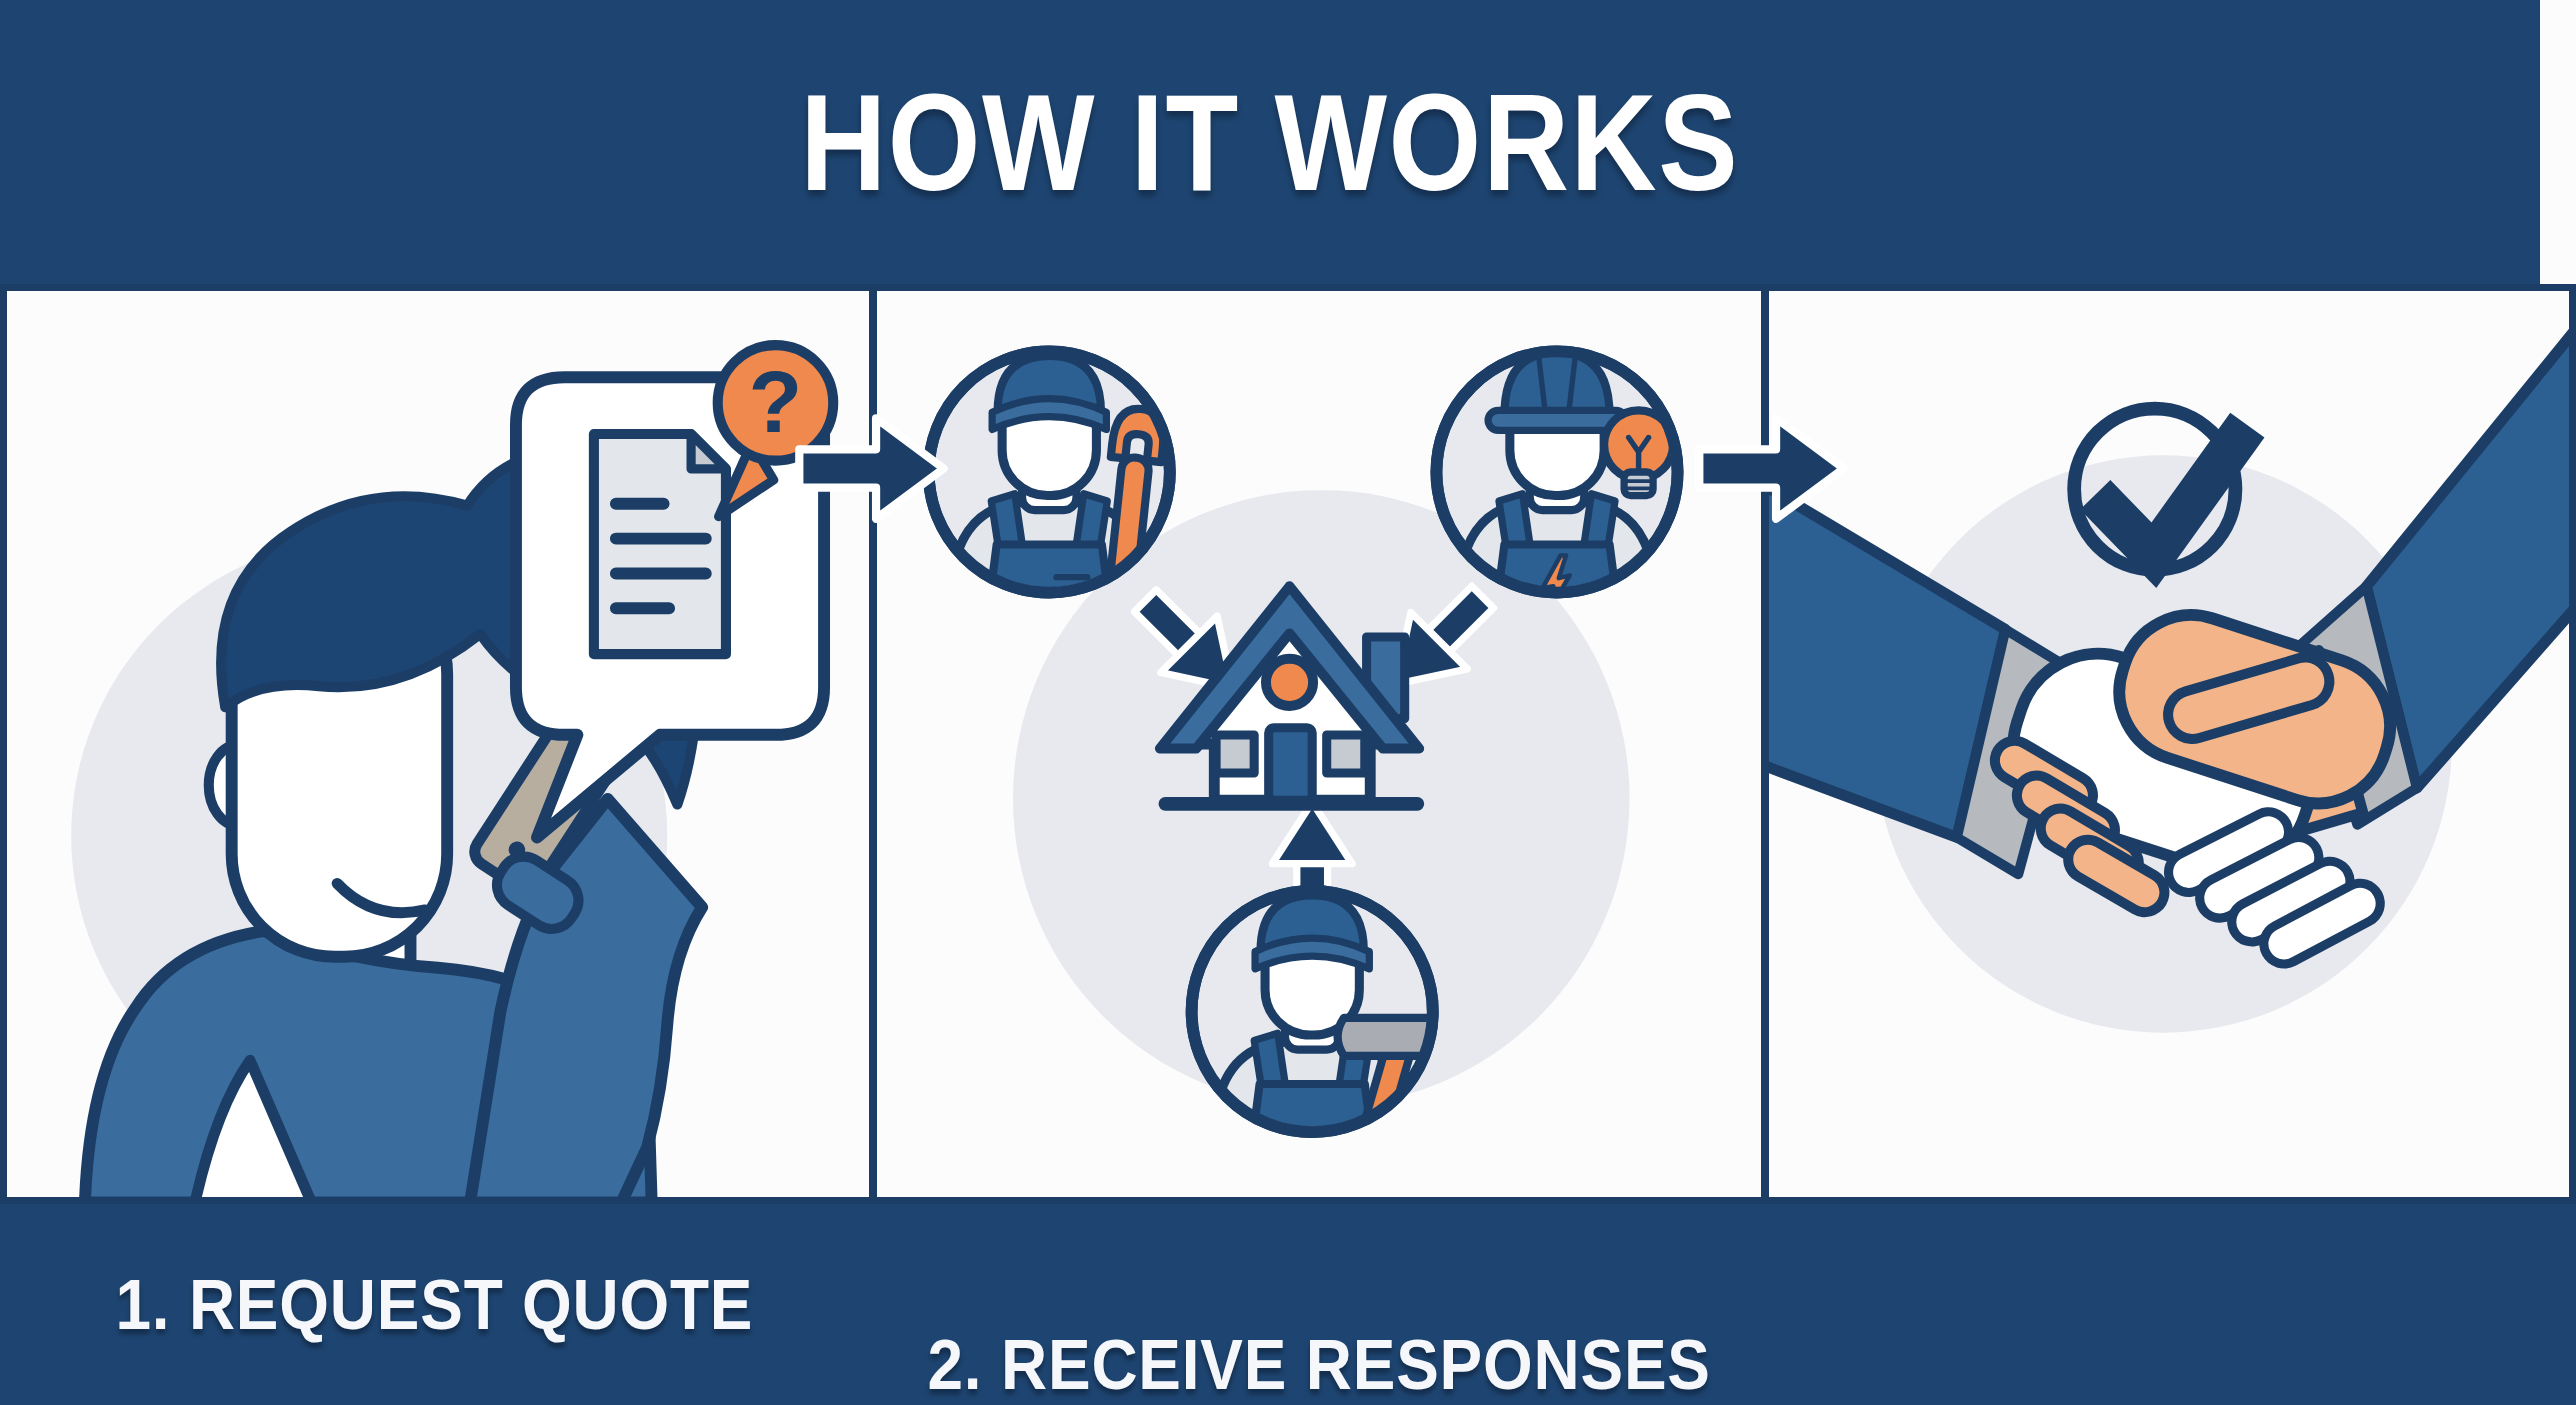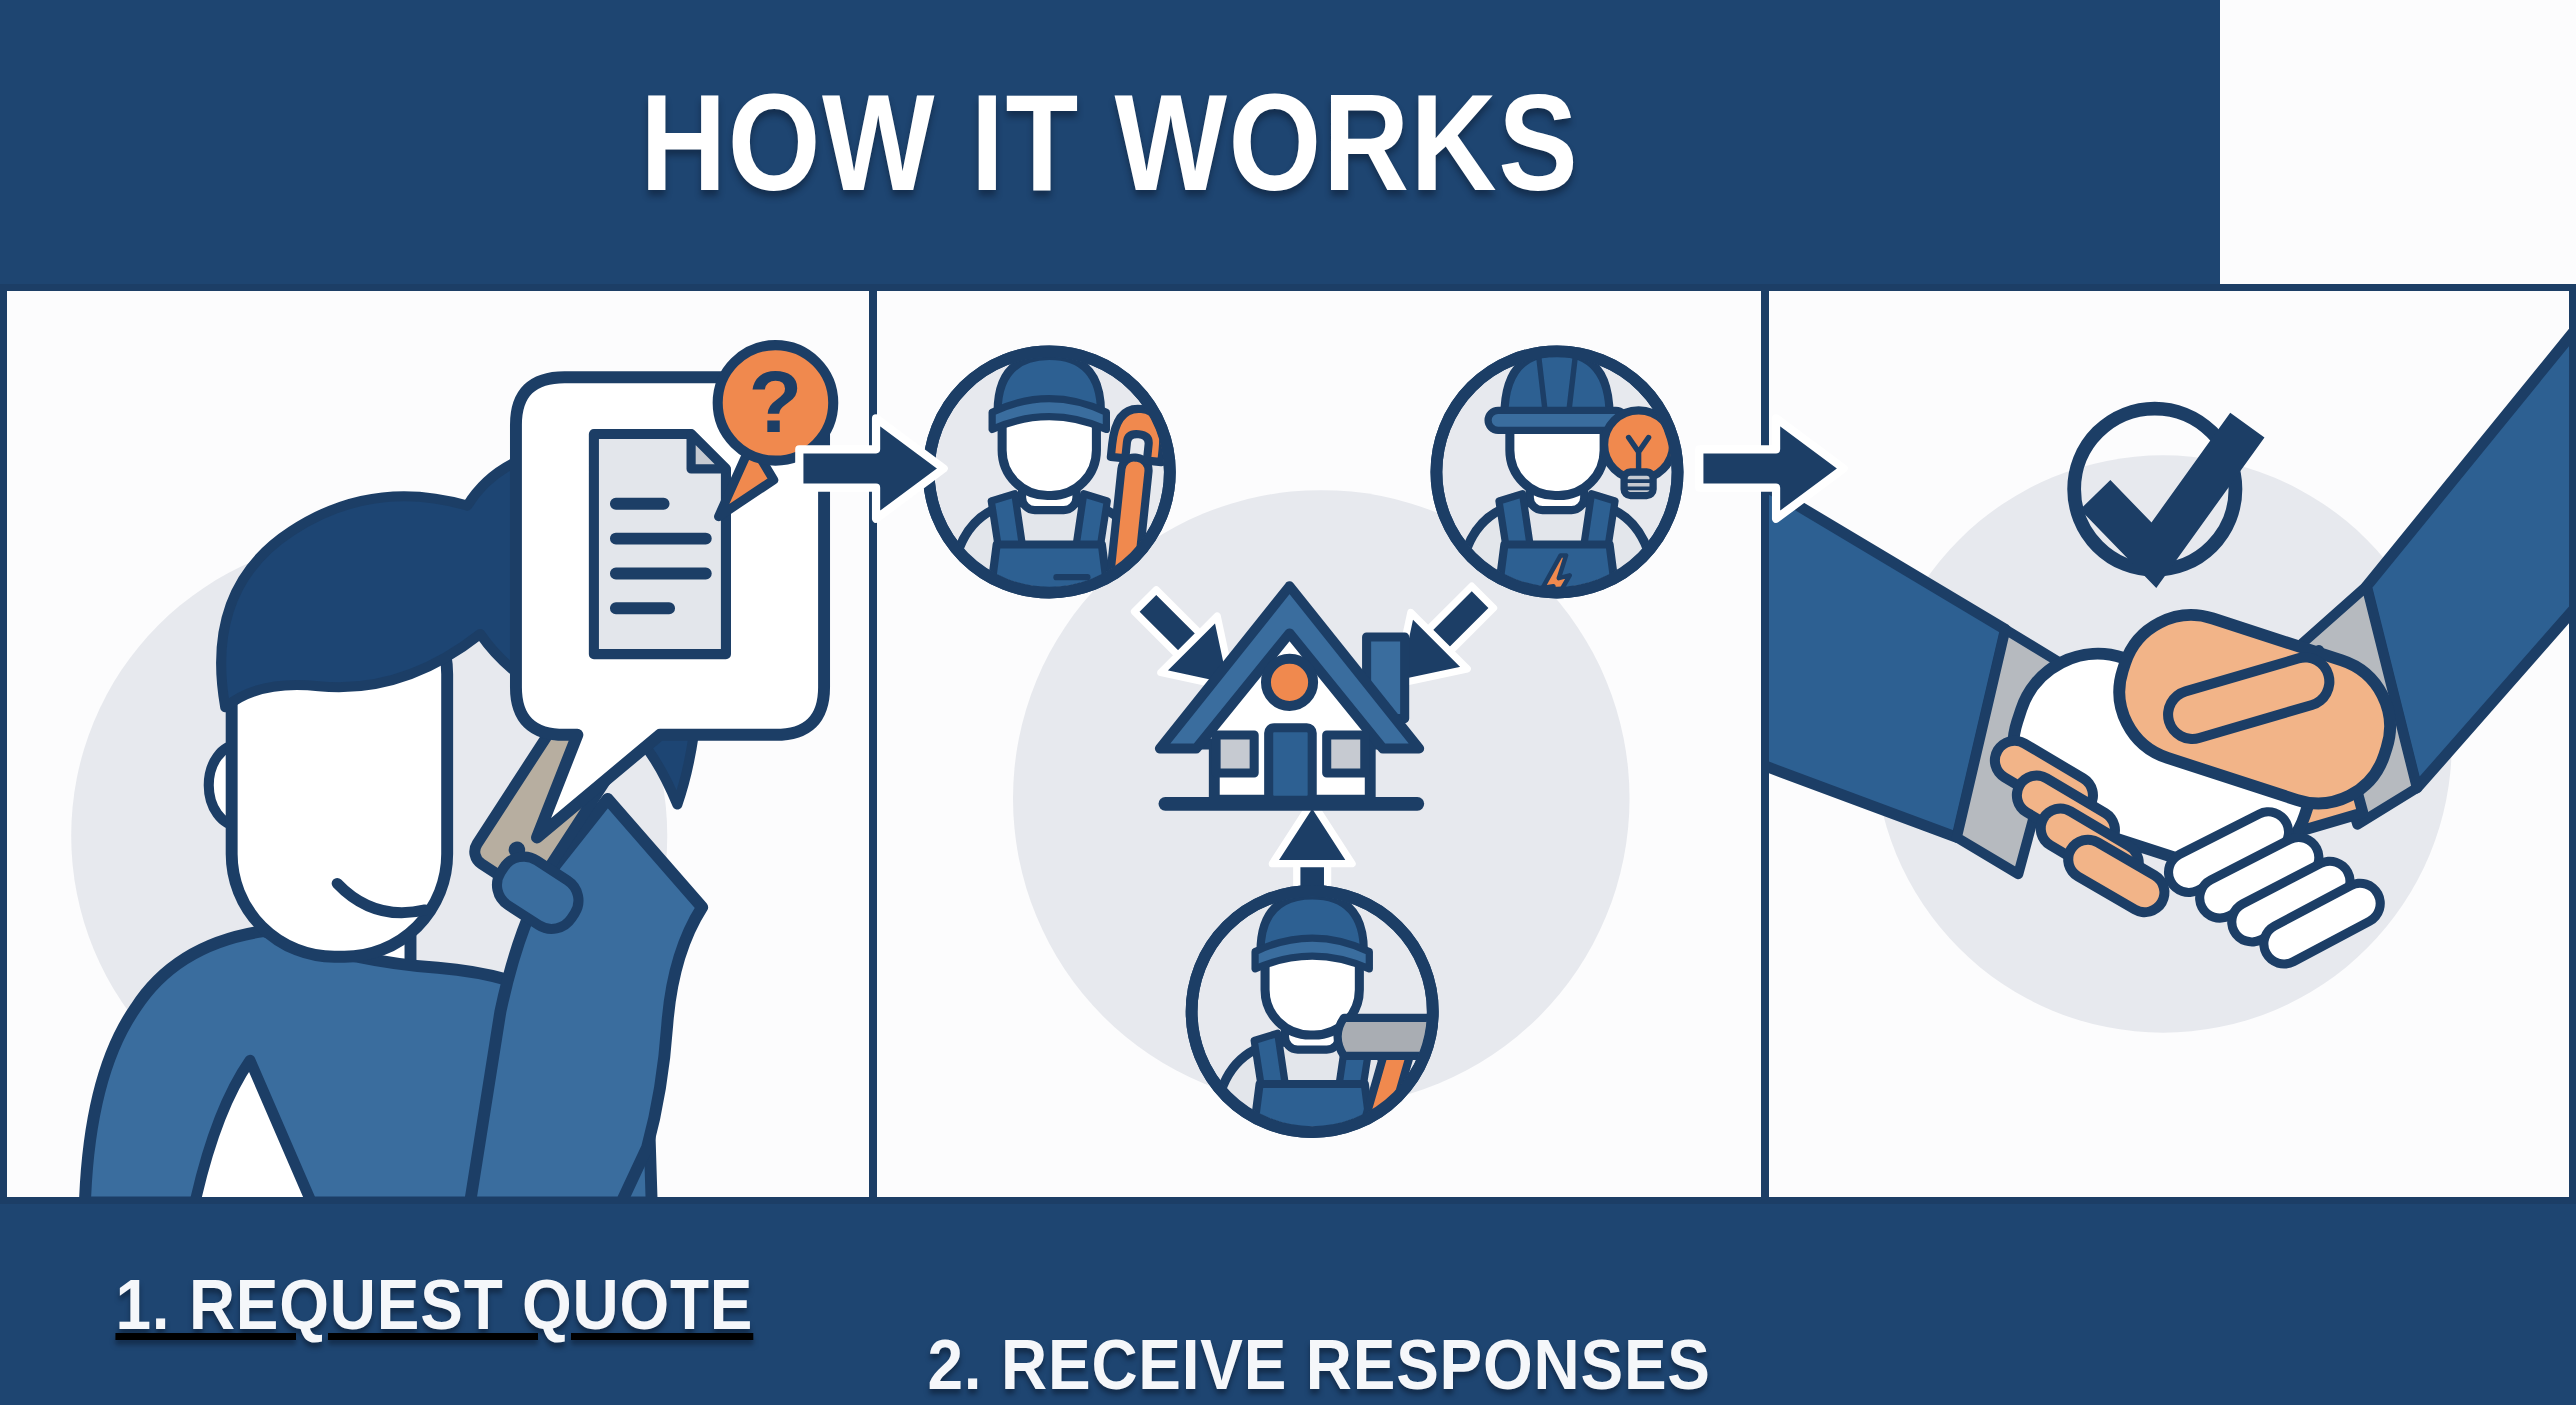--- a/index.html
+++ b/index.html
@@ -1,25 +1,25 @@
 <!DOCTYPE html>
 <html style="--navy_bg: #1E4571; --outline: #1C3E66; --mid_blue: #3A6D9E; --deep_blue: #2D6092; --hair_blue: #1D4573; --orange: #F0894E; --light_gray: #E7E9EE; --shirt_gray: #E3E6EB; --window_gray: #C6CAD1; --cuff_gray: #B6BABF; --steel_gray: #A9ADB3; --skin: #F2B488; --phone_tan: #B7AEA0; --panel_bg: #FCFCFD; --white: #FFFFFF; --footer_text: #F5F7FA; --sparkle: #95A6BB;font-size:14.6px"><head>
 <meta charset="utf-8">
 <style>
   html,body{margin:0;padding:0;background:#ffffff;}
   .page{position:relative;width:2576px;height:1405px;overflow:hidden;background:var(--panel_bg);font-family:"Liberation Sans",sans-serif;}
 
   
   .band{background:var(--navy_bg);}
-  .header{position:absolute;left:0;top:0;width:2220px;height:284px;display:flex;align-items:center;justify-content:center;}
+  .header{position:absolute;left:0;top:0;width:2540px;height:284px;display:flex;align-items:center;justify-content:center;}
   .title{color:var(--white);font-weight:700;font-size:137px;letter-spacing:1.8px;display:inline-block;transform:scaleX(.87);transform-origin:center;text-shadow:0 5.5px 7.3px rgba(8,20,38,.45);white-space:nowrap;}
 
   .footer{position:absolute;left:0;top:1204px;width:2576px;height:201px;display:flex;align-items:center;}
   .footer-cell{display:flex;align-items:center;justify-content:center;height:100%;}
-  .footer-cell.c1{width:869px;text-decoration:underline;} .footer-cell.c2{width:900px;align-items:flex-end;} .footer-cell.c3{width:807px;}
+  .footer-cell.c1{width:869px;} .footer-cell.c2{width:900px;align-items:flex-end;} .footer-cell.c3{width:807px;}
   .step-label{color:var(--footer_text);font-weight:700;font-size:71px;display:inline-block;transform:scaleX(.9);transform-origin:center;letter-spacing:0.9px;text-shadow:0 4.6px 5.5px rgba(8,20,38,.5);white-space:nowrap;}
   .sparkle{width:38px;height:106px;margin-left:31px;transform:translateY(9.1px);}
 
   
   .panels{position:absolute;left:0;top:284px;width:2576px;height:920px;display:flex;box-sizing:border-box;border:7.3px solid var(--outline);background:var(--panel_bg);}
   .panel{position:relative;height:100%;box-sizing:border-box;background:var(--panel_bg);overflow:hidden;}
   .panel.p1{width:862px;}
   .panel.p2{width:892px;border-left:8.2px solid var(--outline);}
   .panel.p3{width:808px;border-left:8.2px solid var(--outline);}
   .art{width:100%;height:100%;display:block;}

